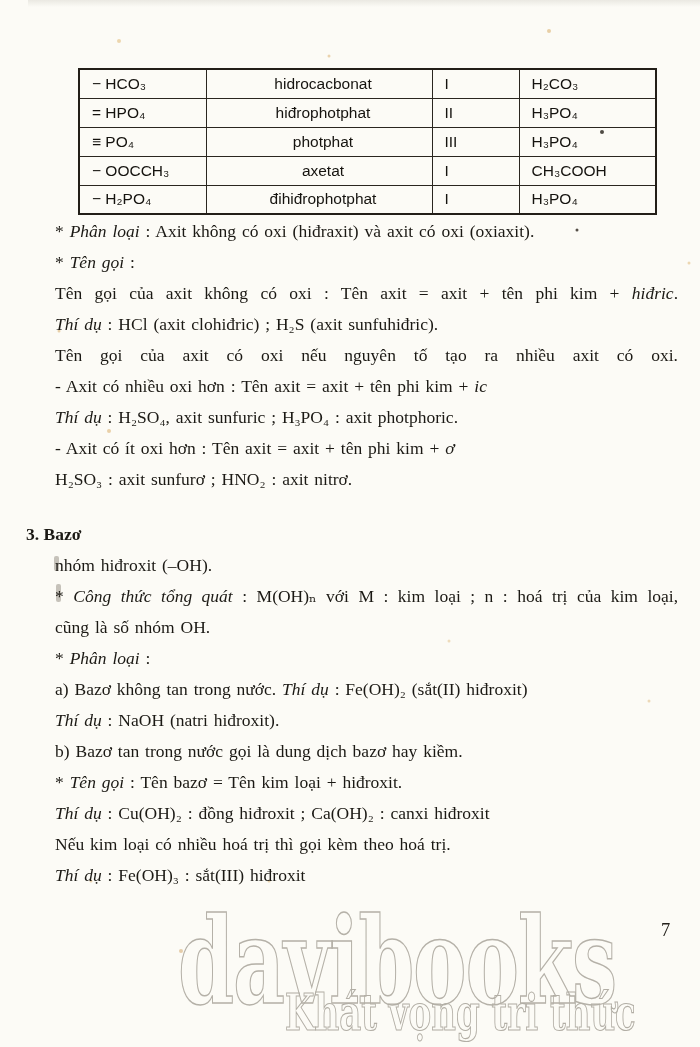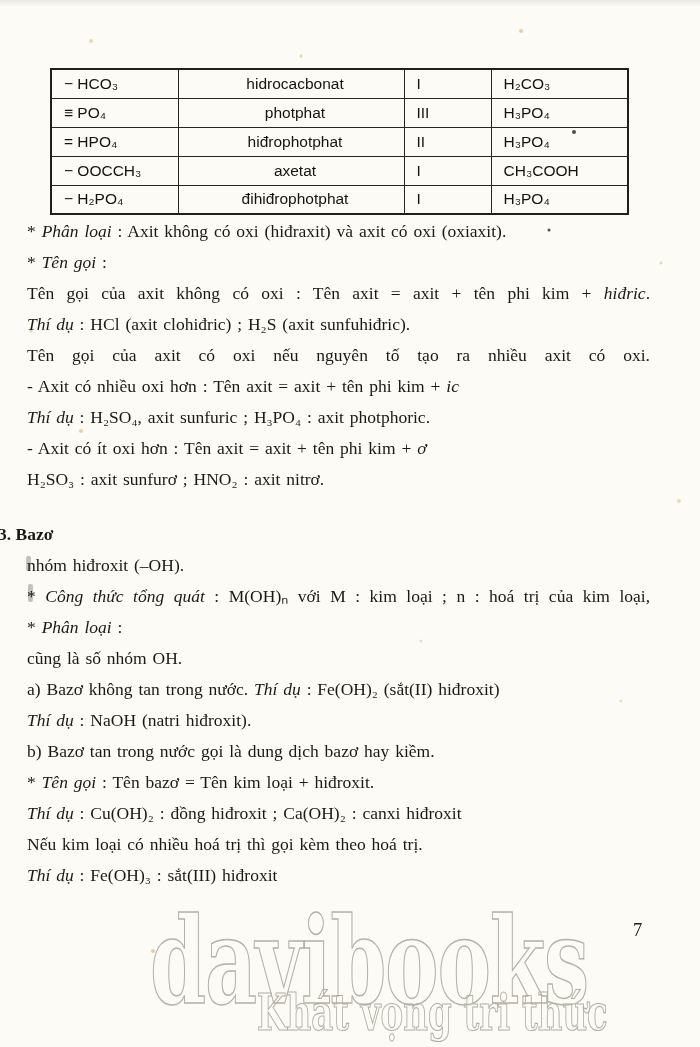--- a/index.html
+++ b/index.html
@@ -1,21 +1,21 @@
 <!DOCTYPE html>
 <html><head>
 <meta charset="utf-8">
 <style>
   html,body{margin:0;padding:0;}
   body{
     width:700px;height:1047px;position:relative;overflow:hidden;
     background:#fcfbf6;color:#1b1914;
     font-family:"Liberation Serif","DejaVu Serif",serif;
   }
-  .page{position:absolute;inset:0;}
+  .page{position:absolute;inset:0;margin-left:28px;}
   .edge-top{position:absolute;top:0;left:0;right:0;height:7px;
     background:linear-gradient(#e6e4dd,rgba(255,255,255,0));opacity:.8;}
 
   
   table.ion{
     position:absolute;left:50px;top:68px;width:577px;
     border-collapse:collapse;table-layout:fixed;
     border:2.5px solid #221e18;
     font-family:"Liberation Sans","DejaVu Sans",sans-serif;
     font-size:15.5px;color:#15130f;
@@ -30,21 +30,21 @@
 
   
   .content{
     position:absolute;left:0;top:215px;width:700px;box-sizing:border-box;
     padding:0 50px 0 27px;
   }
   p.ln{
     margin:2px 0;font-size:17.5px;line-height:29px;word-spacing:1.5px;
     white-space:normal;
   }
-  p.jl{text-align:justify;text-align-last:justify;font-family:Liberation Serif, serif;}
+  p.jl{text-align:justify;text-align-last:justify;}
   .it{font-style:italic;}
   h3.sect{
     margin:26px 0 2px -29px;
     font-size:17.5px;line-height:29px;font-weight:bold;
     font-family:Liberation Serif, serif;
   }
 
   
   .pagenum{position:absolute;left:633px;top:920px;font-size:18.5px;color:#23201a;}
   .wm{
@@ -96,29 +96,29 @@
         <col style="width:137px">
       </colgroup>
     <tbody>
       <tr>
         <td class="c-rad"><span>− HCO₃</span></td>
         <td class="c-name"><span>hidrocacbonat</span></td>
         <td class="c-val"><span>I</span></td>
         <td class="c-acid"><span>H₂CO₃</span></td>
       </tr>
       <tr>
+        <td class="c-rad"><span>= HPO₄</span></td>
+        <td class="c-name"><span>hiđrophotphat</span></td>
+        <td class="c-val"><span>II</span></td>
+        <td class="c-acid"><span>H₃PO₄</span></td>
+      </tr>
+      <tr>
         <td class="c-rad"><span>≡ PO₄</span></td>
         <td class="c-name"><span>photphat</span></td>
         <td class="c-val"><span>III</span></td>
-        <td class="c-acid"><span>H₃PO₄</span></td>
-      </tr>
-      <tr>
-        <td class="c-rad"><span>= HPO₄</span></td>
-        <td class="c-name"><span>hiđrophotphat</span></td>
-        <td class="c-val"><span>II</span></td>
         <td class="c-acid"><span>H₃PO₄</span></td>
       </tr>
       <tr>
         <td class="c-rad"><span>− OOCCH₃</span></td>
         <td class="c-name"><span>axetat</span></td>
         <td class="c-val"><span>I</span></td>
         <td class="c-acid"><span>CH₃COOH</span></td>
       </tr>
       <tr>
         <td class="c-rad"><span>− H₂PO₄</span></td>
@@ -137,22 +137,22 @@
     <p class="ln"><span class="it">Thí dụ</span><span> : HCl (axit clohiđric) ; H₂S (axit sunfuhiđric).</span></p>
     <p class="ln jl"><span>Tên gọi  của axit có oxi nếu nguyên tố tạo ra nhiều axit có oxi.</span></p>
     <p class="ln"><span>- Axit có nhiều oxi hơn : Tên axit = axit + tên phi kim + </span><span class="it">ic</span></p>
     <p class="ln"><span class="it">Thí dụ</span><span> : H₂SO₄, axit sunfuric ; H₃PO₄ : axit photphoric.</span></p>
     <p class="ln"><span>- Axit có ít oxi hơn : Tên axit = axit + tên phi kim + </span><span class="it">ơ</span></p>
     <p class="ln"><span>H₂SO₃ : axit sunfurơ ; HNO₂ : axit nitrơ.</span></p>
 
     <h3 class="sect">3. Bazơ</h3>
     <p class="ln"><span>nhóm hiđroxit (–OH).</span></p>
     <p class="ln jl"><span>* </span><span class="it">Công thức tổng quát</span><span> : M(OH)ₙ  với M : kim loại ; n : hoá trị của kim loại,</span></p>
+    <p class="ln"><span>cũng là số nhóm OH.</span></p>
     <p class="ln"><span>* </span><span class="it">Phân loại</span><span> :</span></p>
-    <p class="ln"><span>cũng là số nhóm OH.</span></p>
     <p class="ln"><span>a) Bazơ không tan trong nước. </span><span class="it">Thí dụ</span><span> : Fe(OH)₂ (sắt(II) hiđroxit)</span></p>
     <p class="ln"><span class="it">Thí dụ</span><span> : NaOH (natri hiđroxit).</span></p>
     <p class="ln"><span>b) Bazơ tan trong nước gọi là dung dịch bazơ hay kiềm.</span></p>
     <p class="ln"><span>* </span><span class="it">Tên gọi</span><span> :  Tên bazơ = Tên kim loại + hiđroxit.</span></p>
     <p class="ln"><span class="it">Thí dụ</span><span> : Cu(OH)₂ : đồng hiđroxit ; Ca(OH)₂ : canxi hiđroxit</span></p>
     <p class="ln"><span>Nếu kim loại có nhiều hoá trị thì gọi kèm theo hoá trị.</span></p>
     <p class="ln"><span class="it">Thí dụ</span><span> : Fe(OH)₃ : sắt(III) hiđroxit</span></p>
   </div>
 
   <div class="pagenum">7</div>

